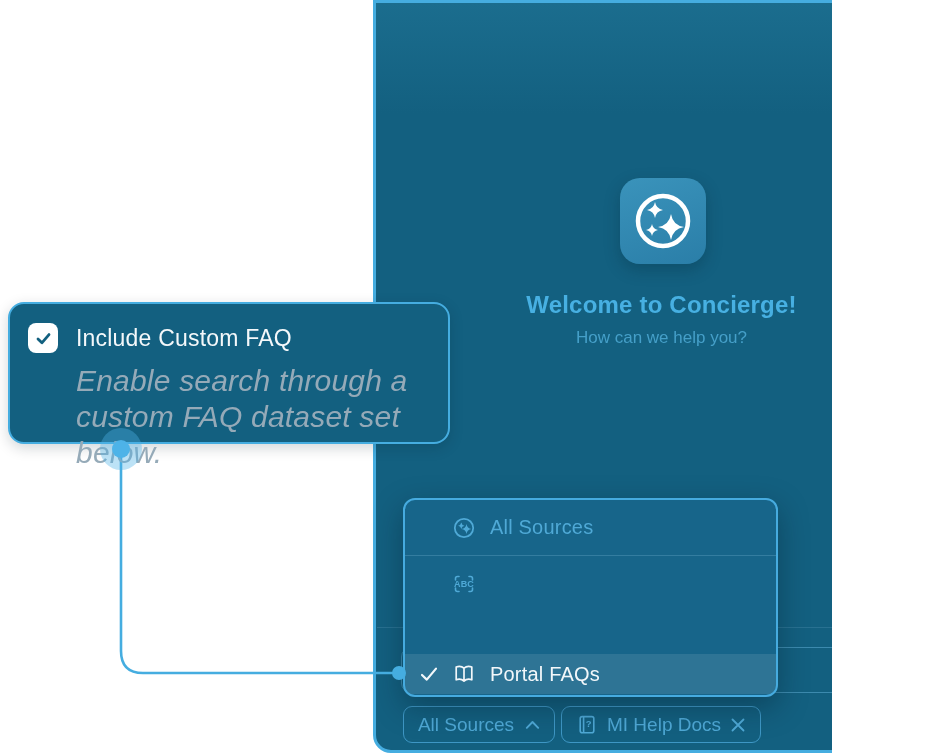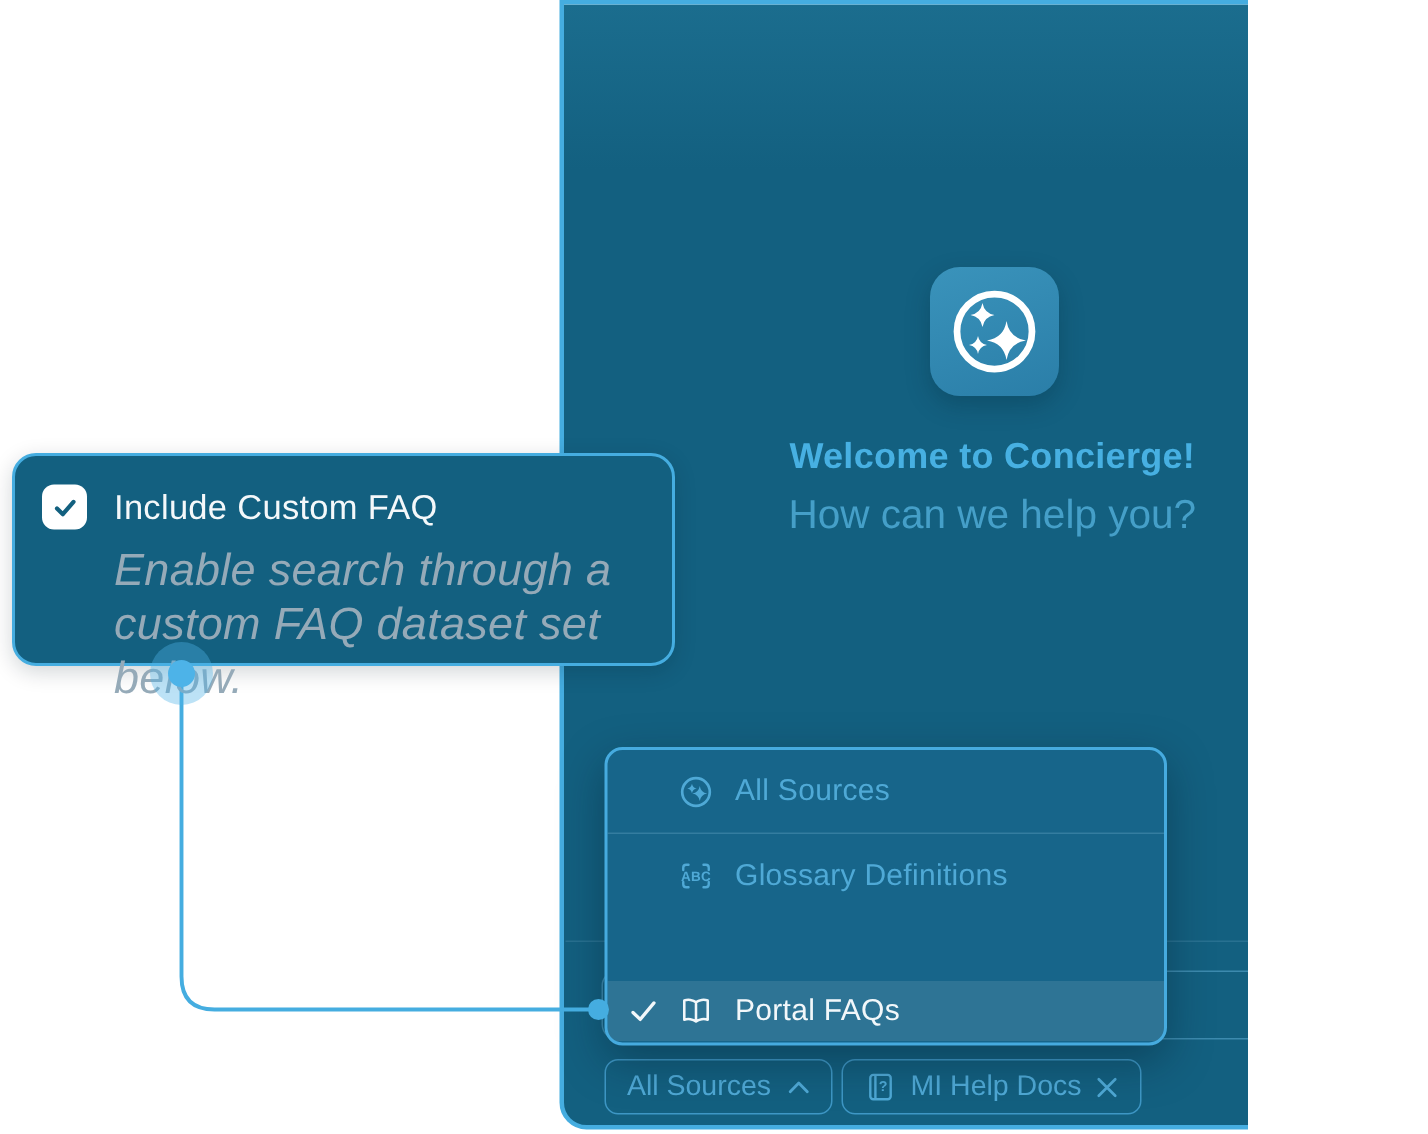--- a/index.html
+++ b/index.html
@@ -9,21 +9,21 @@
   
   .panel{position:absolute;left:373px;top:0;width:577px;height:753px;box-sizing:border-box;
          background:linear-gradient(180deg,#1b6d8e 0px,#136080 110px,#136080 100%);
          border:3px solid #45ade0;border-radius:0 0 18px 18px;}
   .app-icon-tile{position:absolute;left:244px;top:175px;width:86px;height:86px;border-radius:20px;
          background:linear-gradient(160deg,#3a93bb,#2a7ea8);
          box-shadow:0 6px 16px rgba(0,30,45,.25);display:flex;align-items:center;justify-content:center;}
   .welcome-title{position:absolute;left:0;right:0;top:288px;margin:0;text-align:center;
          font-size:24px;font-weight:700;color:#47b0e2;letter-spacing:.2px;}
   .welcome-subtitle{position:absolute;left:0;right:0;top:325px;margin:0;text-align:center;
-         font-size:27px;font-weight:400;color:#459fc8;}
+         font-size:17px;font-weight:400;color:#459fc8;}
   .composer-divider{position:absolute;left:1px;right:1px;top:624px;height:1px;
          background:rgba(160,215,240,.15);}
   .message-input{position:absolute;left:25px;top:644px;width:527px;height:46px;box-sizing:border-box;
          background:transparent;border:1.6px solid rgba(110,190,230,.45);border-radius:10px;
          color:#e8f4fa;font-size:18px;padding:0 14px;outline:none;
          font-family:"Liberation Sans",sans-serif;}
   .source-btn{position:absolute;left:27px;top:703px;width:152px;height:37px;box-sizing:border-box;
          background:transparent;border:1.6px solid #3e97c5;border-radius:9px;cursor:pointer;
          display:flex;align-items:center;justify-content:center;gap:11px;
          color:#4fa9d6;font-size:19px;font-family:"Liberation Sans",sans-serif;}
@@ -139,21 +139,20 @@
     <div class="menu-group">
 
       <div class="menu-item mi-h44">
         <span class="mi-check"></span>
         <span class="mi-icon">
           <svg width="24" height="24" viewBox="0 0 24 24">
             <path d="M7 4.5 H5.5 Q3.5 4.5 3.5 6.5 V8 M17 4.5 H18.5 Q20.5 4.5 20.5 6.5 V8 M7 19.5 H5.5 Q3.5 19.5 3.5 17.5 V16 M17 19.5 H18.5 Q20.5 19.5 20.5 17.5 V16" fill="none" class="ico-stroke" stroke-width="1.6" stroke-linecap="round"></path>
             <text x="12" y="15.3" text-anchor="middle" font-size="9" font-weight="bold" font-family="Liberation Sans, sans-serif" class="ico-fill">ABC</text>
           </svg>
         </span>
-        <span>Glossary Definitions</span>
       </div>
 
       <div class="menu-item mi-h40 selected">
         <span class="mi-check">
           <svg width="20" height="20" viewBox="0 0 20 20">
             <polyline points="3,11 7.8,15.6 17,4.6" fill="none" stroke="#f2f7fa" stroke-width="2.2" stroke-linecap="round" stroke-linejoin="round"></polyline>
           </svg>
         </span>
         <span class="mi-icon">
           <svg width="24" height="24" viewBox="0 0 24 24">

